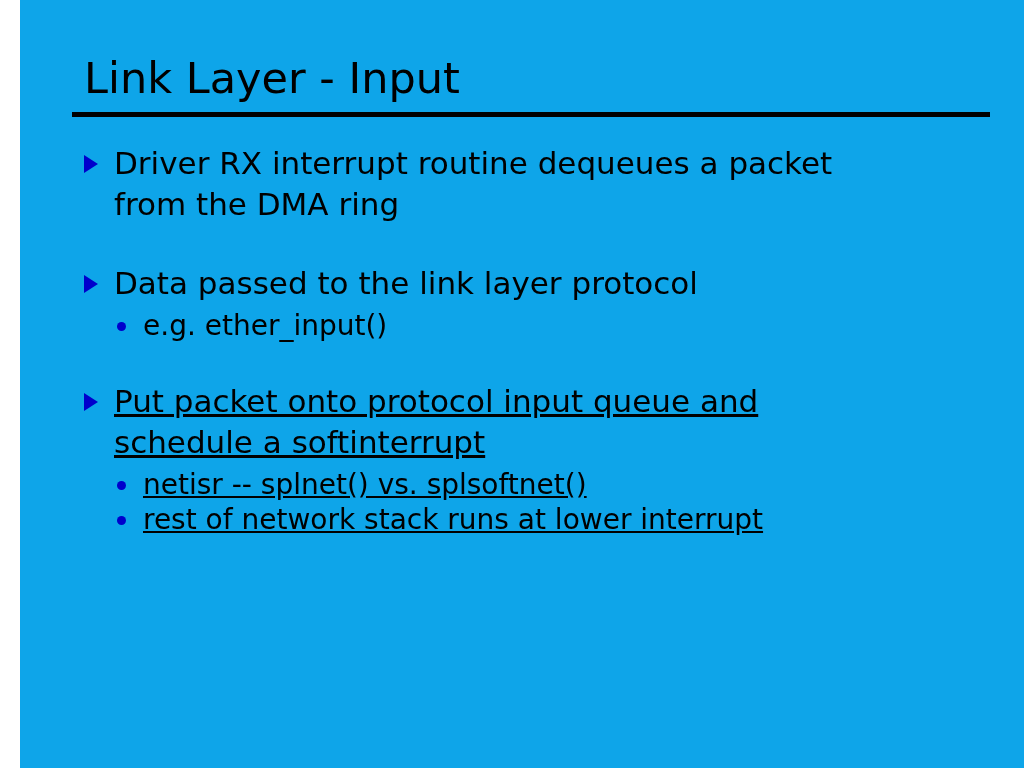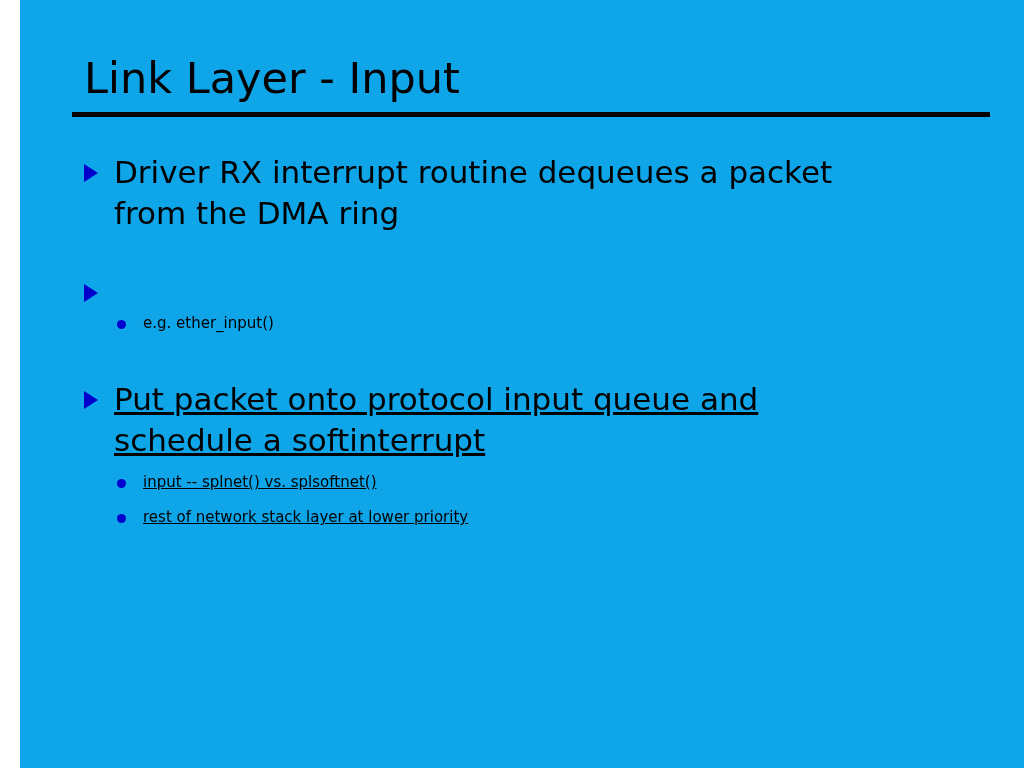--- a/index.html
+++ b/index.html
@@ -43,21 +43,21 @@
     top: 112px;
     width: 918px;
     height: 5px;
     background: #000000;
   }
 
   
   .body-area {
     position: absolute;
     left: 64px;
-    top: 152px;
+    top: 143px;
     width: 900px;
   }
 
   .bullet-group {
     margin-bottom: 0;
   }
   .bullet-group.g1 { margin-top: 0px; }
   .bullet-group.g2 { margin-top: 38px; }
   .bullet-group.g3 { margin-top: 38px; text-decoration: underline; }
 
@@ -111,21 +111,21 @@
   }
   .dot {
     display: block;
     width: 9px;
     height: 9px;
     border-radius: 50%;
     background: #0000CC;
   }
   .l2-text {
     flex: 1 1 auto;
-    font-size: 15px;
+    font-size: 28px;
     line-height: 35px;
     font-weight: 400;
     color: #000000;
   }
 </style>
 </head>
 <body>
 
 <div class="slide">
 
@@ -142,20 +142,21 @@
         </span>
         <span class="l1-text">Driver RX interrupt routine dequeues a packet from the DMA ring</span>
       </div>
     </div>
 
     <div class="bullet-group g2">
       <div class="l1">
         <span class="l1-marker">
           <span class="tri"></span>
         </span>
+        <span class="l1-text">Data passed to the link layer protocol</span>
       </div>
       <ul class="l2-list">
         <li class="l2">
           <span class="l2-marker">
             <span class="dot"></span>
           </span>
           <span class="l2-text">e.g. ether_input()</span>
         </li>
       </ul>
     </div>
@@ -165,25 +166,25 @@
         <span class="l1-marker">
           <span class="tri"></span>
         </span>
         <span class="l1-text">Put packet onto protocol input queue and schedule a softinterrupt</span>
       </div>
       <ul class="l2-list">
         <li class="l2">
           <span class="l2-marker">
             <span class="dot"></span>
           </span>
-          <span class="l2-text">input -- splnet() vs. splsoftnet()</span>
+          <span class="l2-text">netisr -- splnet() vs. splsoftnet()</span>
         </li>
         <li class="l2">
           <span class="l2-marker">
             <span class="dot"></span>
           </span>
-          <span class="l2-text">rest of network stack layer at lower priority</span>
+          <span class="l2-text">rest of network stack runs at lower interrupt</span>
         </li>
       </ul>
     </div>
 
   </div>
 </div>
 
 </body></html>

